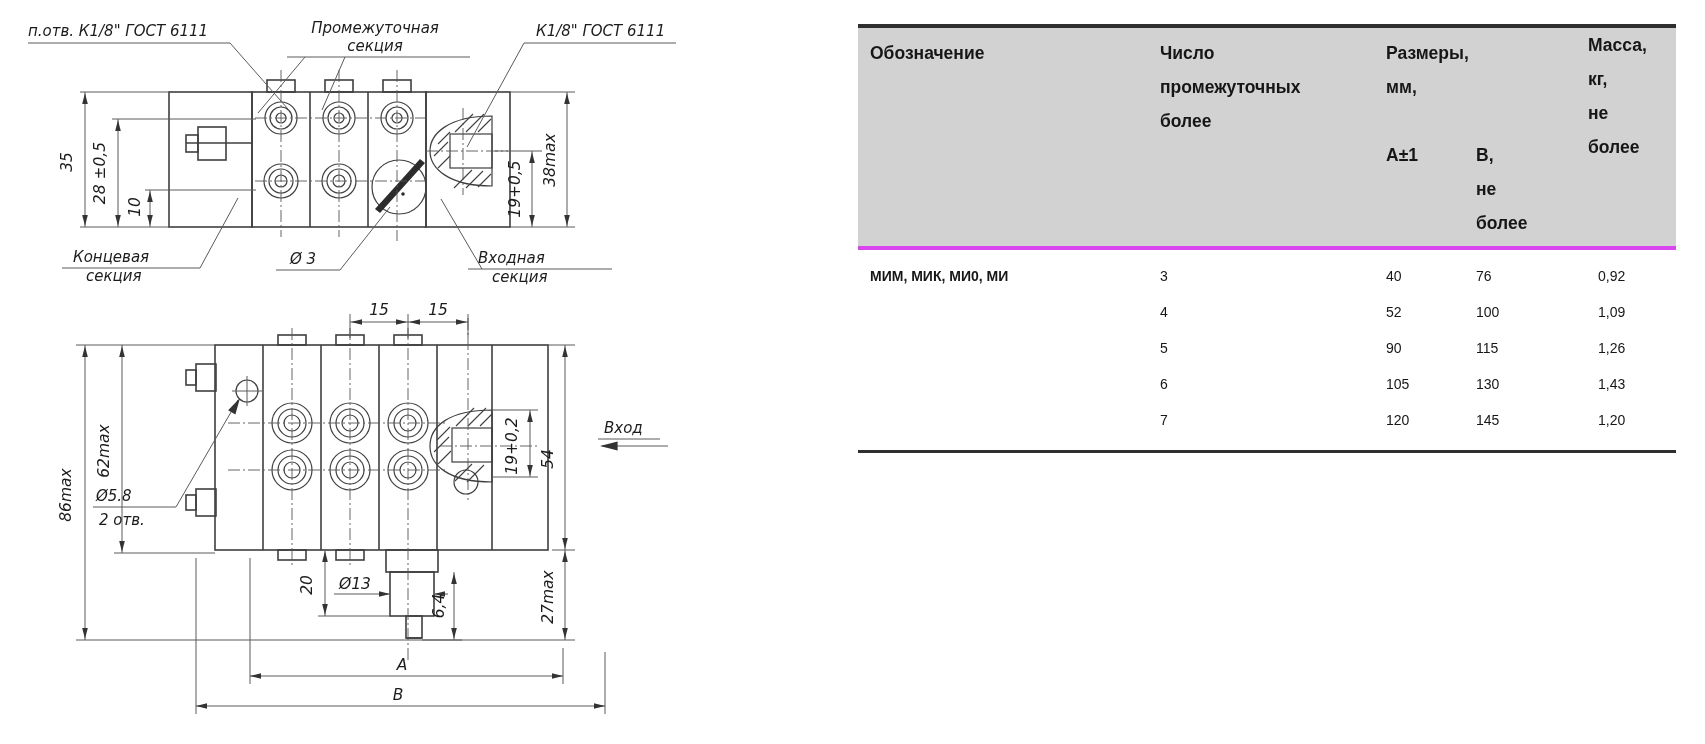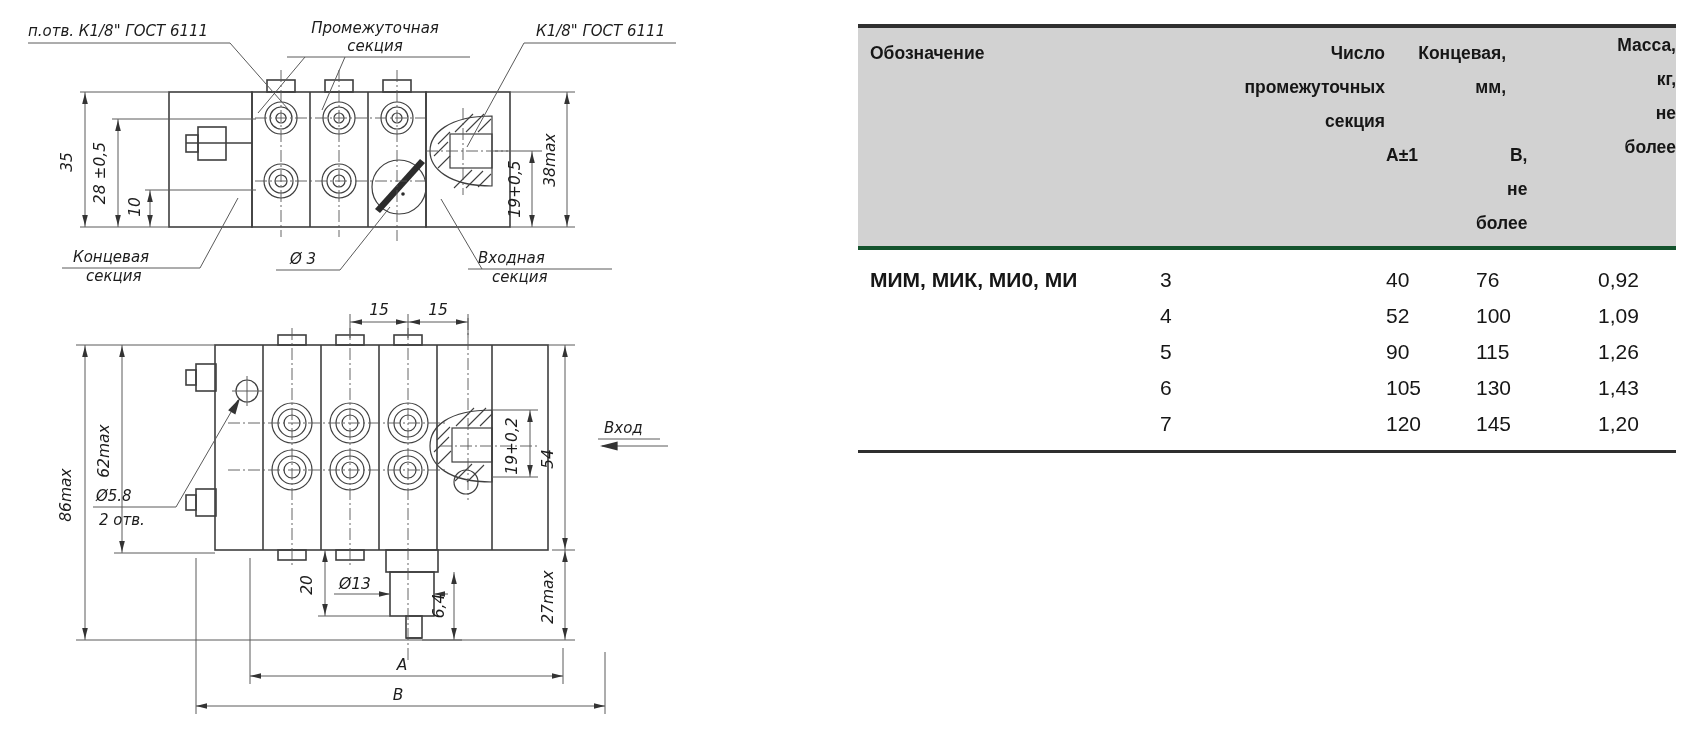--- a/index.html
+++ b/index.html
@@ -15,30 +15,30 @@
   .cl    { stroke:#555555; stroke-width:0.9; fill:none; stroke-dasharray:12 3 2 3; }
   .hatch { stroke:#3f3f3f; stroke-width:1.1; }
   .ah    { fill:#333333; }
   .blackfill { fill:#2c2c2c; stroke:none; }
   text.dwg    { font:italic 15px "DejaVu Sans", sans-serif; fill:#1c1c1c; }
   text.dimtxt { font:italic 15.5px "DejaVu Sans", sans-serif; fill:#1c1c1c; }
   
   .spec-table { position:absolute; left:858px; top:24px; width:818px; }
   .thead {
     position:relative; height:218px; background:#d2d2d2;
-    border-top:4px solid #2f2f2f; border-bottom:4px solid #14532d;text-align:right;
+    border-top:4px solid #2f2f2f; border-bottom:4px solid #d946ef;
   }
   .h { position:absolute; font-weight:bold; font-size:17.5px; line-height:34px; white-space:pre-line; }
   .h-designation { left:12px;  top:8px; }
   .h-sections    { left:302px; top:8px; width:225px; }
   .h-sizes       { left:528px; top:8px; width:120px; }
   .h-sub-a       { left:528px; top:110px; }
   .h-sub-b       { left:618px; top:110px; }
   .h-mass        { left:730px; top:0; width:88px; }
-  .tbody { position:relative; height:200px; border-bottom:3px solid #2f2f2f; font-size:21px; }
+  .tbody { position:relative; height:200px; border-bottom:3px solid #2f2f2f; font-size:14px; }
   .designation-cell { position:absolute; left:12px; top:18px; font-weight:bold; }
   .trow { position:absolute; left:0; width:100%; height:24px; }
   .trow span { position:absolute; }
   .r0 { top:18px; } .r1 { top:54px; } .r2 { top:90px; } .r3 { top:126px; } .r4 { top:162px; }
   .c-sections { left:302px; } .c-a { left:528px; } .c-b { left:618px; } .c-mass { left:740px; }
 </style>
 </head>
 <body>
 
 <div id="page">
@@ -329,22 +329,22 @@
       <text class="dimtxt" x="402" y="670" text-anchor="middle">A</text>
       <text class="dimtxt" x="398" y="700" text-anchor="middle">B</text>
     </g>
   </svg>
 
   <div class="spec-table">
     <div class="thead">
       <div class="h h-designation">Обозначение</div>
       <div class="h h-sections">Число
 промежуточных
-секция</div>
-      <div class="h h-sizes">Концевая,
+более</div>
+      <div class="h h-sizes">Размеры,
 мм,</div>
       <div class="h h-sub-a">А±1</div>
       <div class="h h-sub-b">В,
 не
 более</div>
       <div class="h h-mass">Масса,
 кг,
 не
 более</div>
     </div>

